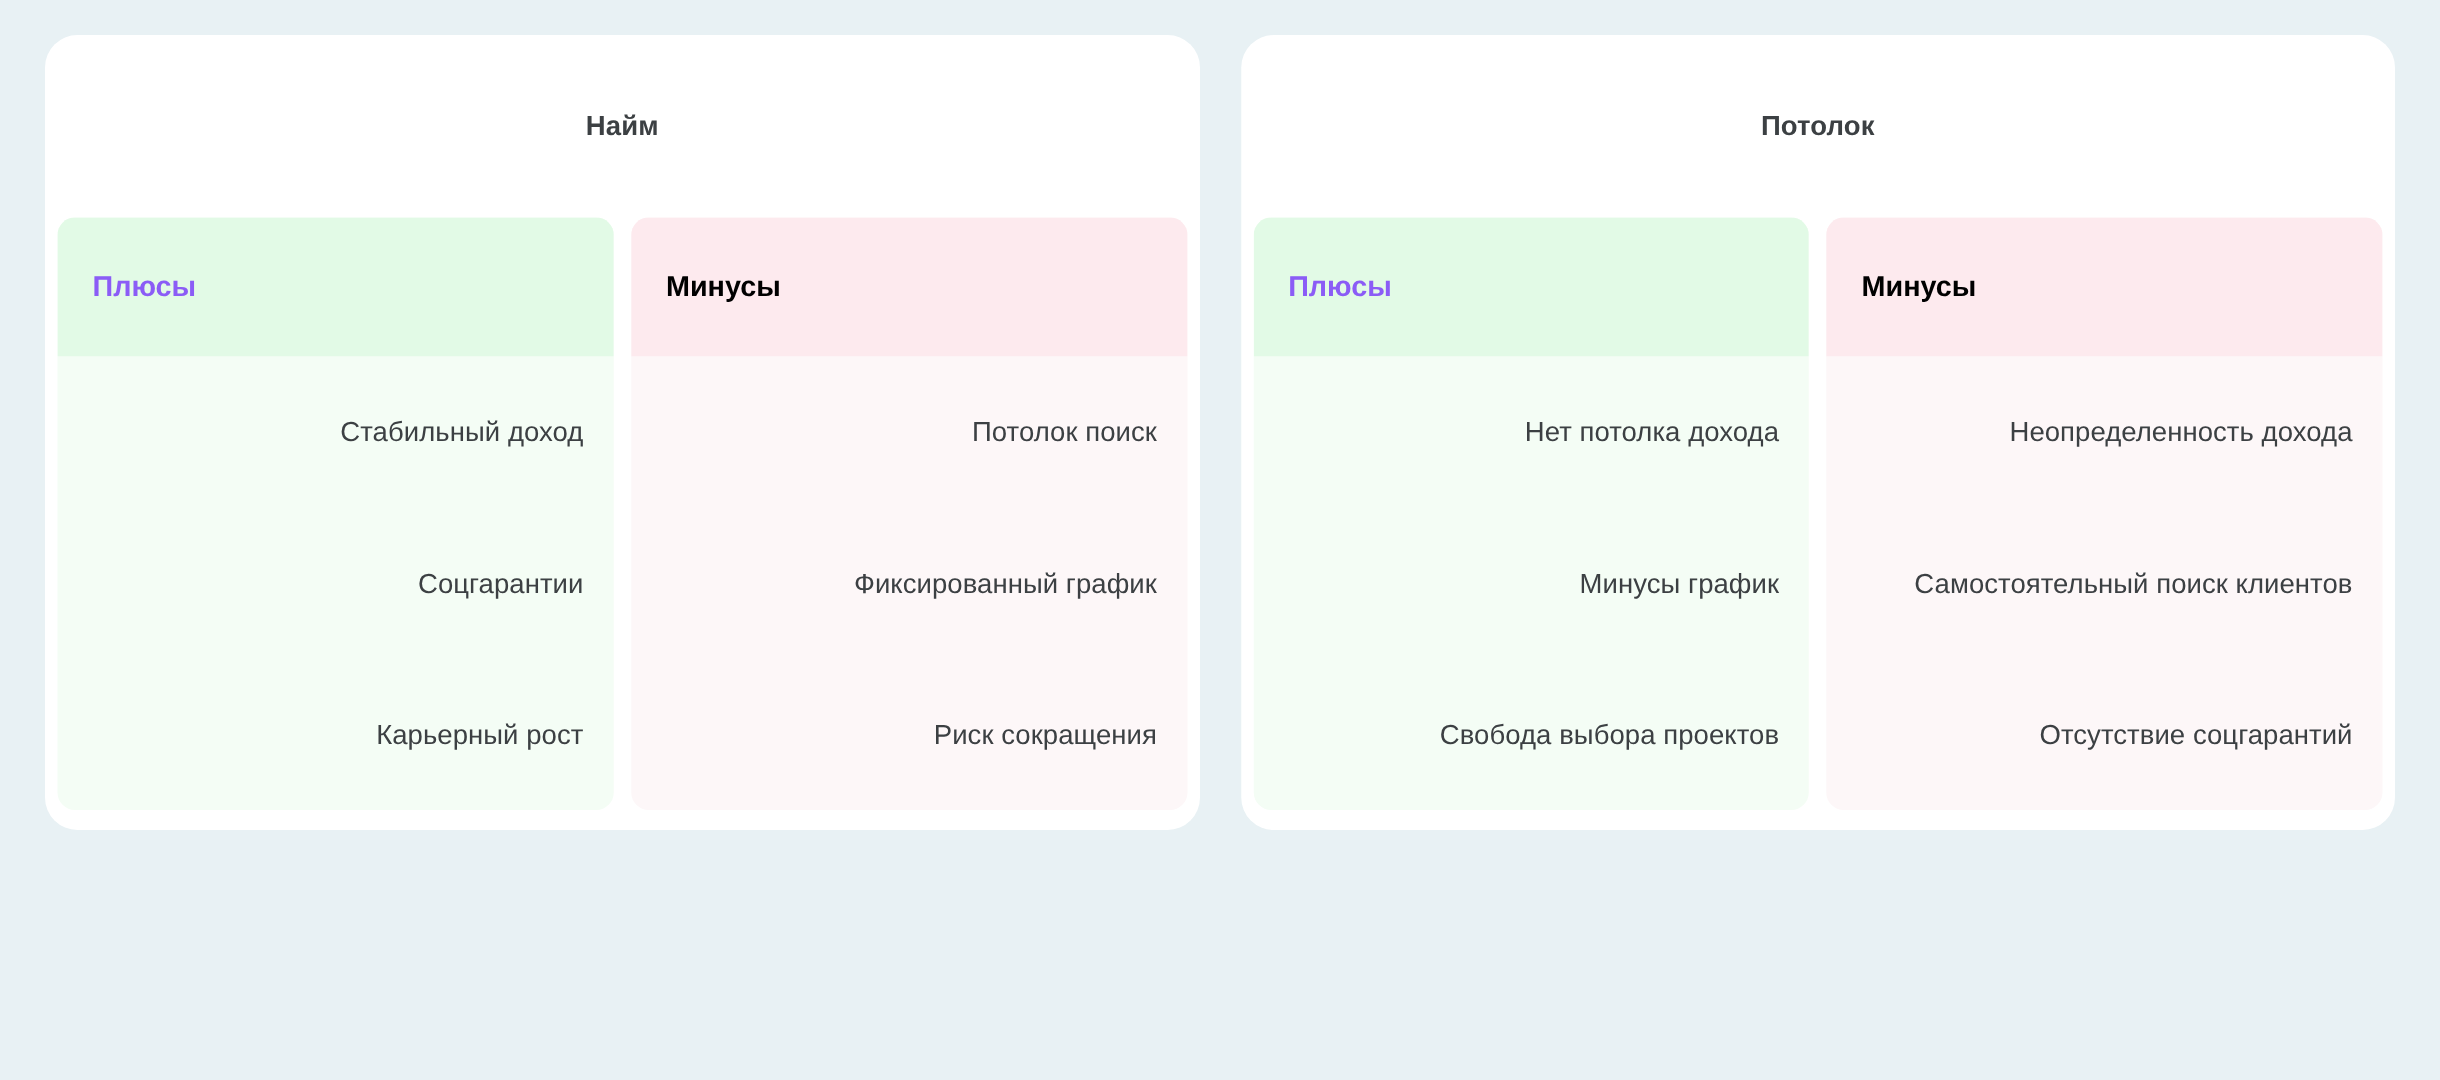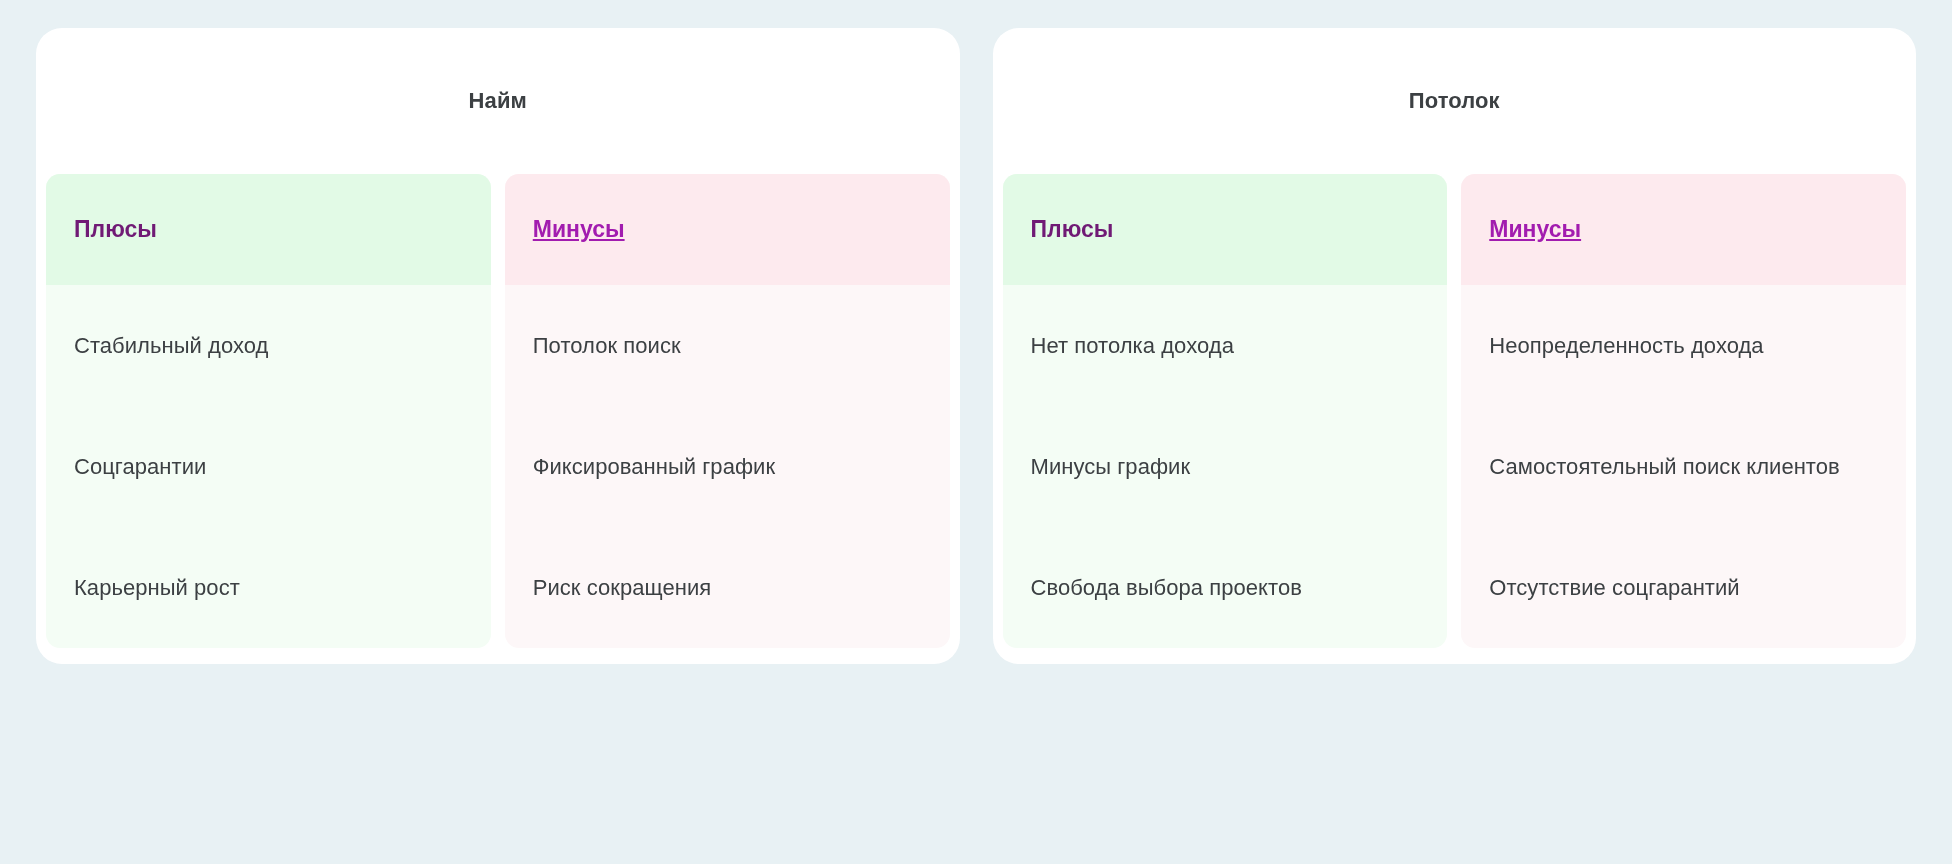--- a/index.html
+++ b/index.html
@@ -72,34 +72,34 @@
     flex: 0 0 111px;
     display: flex;
     align-items: center;
     padding: 0 0 0 28px;
     font-size: 23px;
     font-weight: bold;
   }
 
   .panel.pros .panel-head {
     background: #e2fae6;
-    color: #701a75;
+    color: #8b5cf6;
   }
 
   .panel.cons .panel-head {
     background: #fdeaee;
-    color: #a21caf;
-    text-decoration: underline;
+    color: #000000;
   }
 
   .panel-body {
     flex: 1 1 auto;
     display: flex;
     flex-direction: column;
     padding: 0 24px 0 28px;
+    align-items: flex-end;
   }
 
   .item {
     flex: 1 1 0;
     display: flex;
     align-items: center;
     font-size: 22px;
     line-height: 1.72;
     color: #3c4043;
     letter-spacing: 0.05px;

